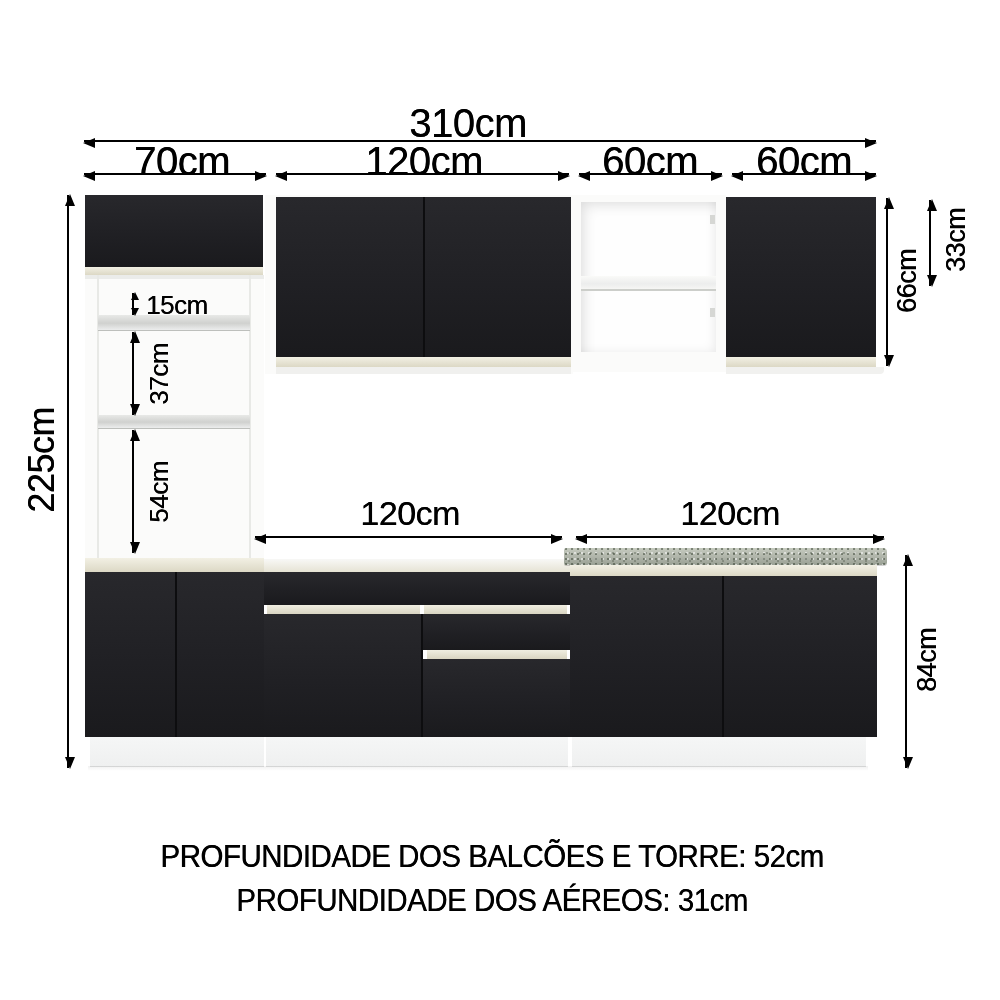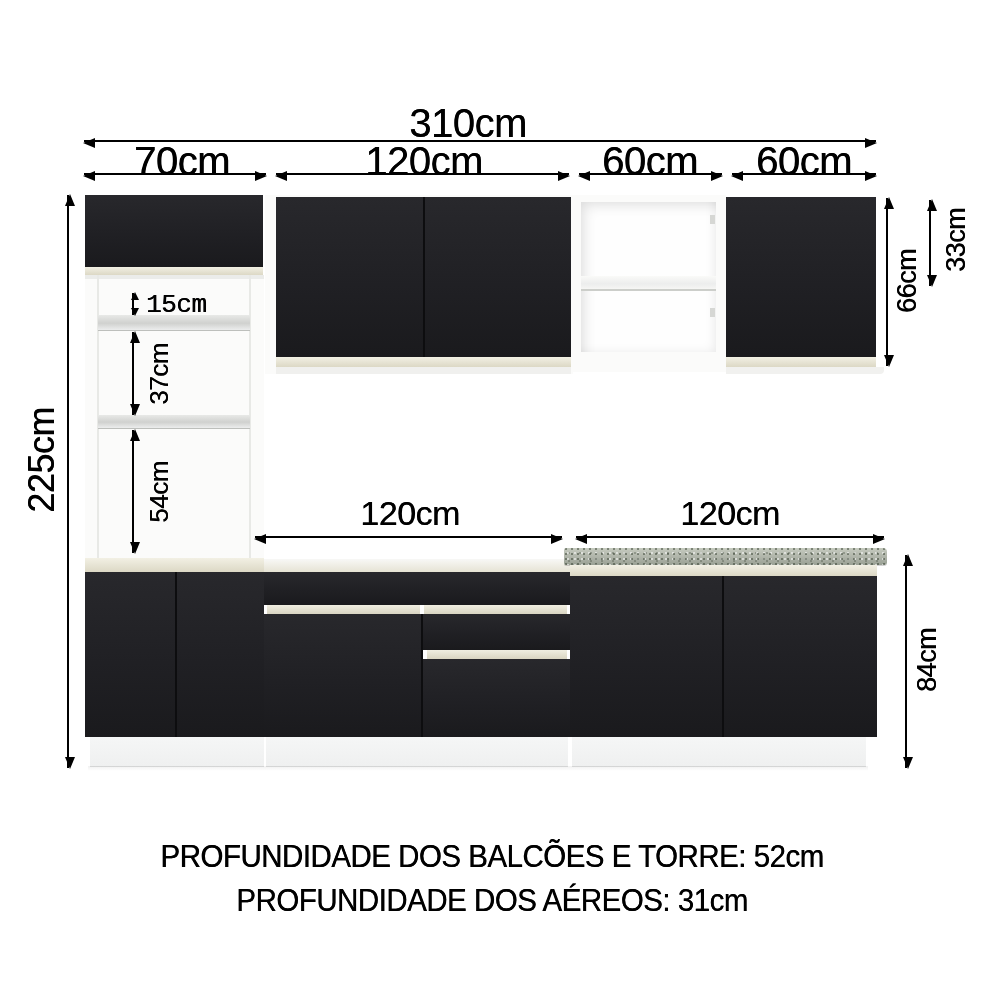--- a/index.html
+++ b/index.html
@@ -34,21 +34,21 @@
       border-style:solid;border-width:0 5px 12px 5px;border-color:transparent transparent #000 transparent;}
   .varrow::after{content:"";position:absolute;bottom:-1px;left:-4px;
       border-style:solid;border-width:12px 5px 0 5px;border-color:#000 transparent transparent transparent;}
   .varrow.sm::before{border-width:0 4px 8px 4px;left:-3px;}
   .varrow.sm::after{border-width:8px 4px 0 4px;left:-3px;}
 
   
   .dlabel{position:absolute;white-space:nowrap;letter-spacing:-0.5px;line-height:1;
           transform:translateX(-50%);text-shadow:.4px 0 0 currentColor;}
   .llabel{position:absolute;white-space:nowrap;letter-spacing:-0.5px;line-height:1;
-          text-shadow:.4px 0 0 currentColor;font-family:Liberation Mono, monospace;}
+          text-shadow:.4px 0 0 currentColor;}
   .vlabel{position:absolute;white-space:nowrap;letter-spacing:-0.5px;line-height:1;
           transform:translate(-50%,-50%) rotate(-90deg);text-shadow:.4px 0 0 currentColor;}
   .f32{font-size:40px;text-align:right;} .f34{font-size:34px;} .f36{font-size:36px;}
   .f26{font-size:26px;} .f27{font-size:27px;}
   .footer{position:absolute;white-space:nowrap;font-size:31px;line-height:1;letter-spacing:-0.5px;
           transform:translateX(-50%) scaleX(.95);text-shadow:.4px 0 0 currentColor;}
 </style>
 </head>
 <body>
 

